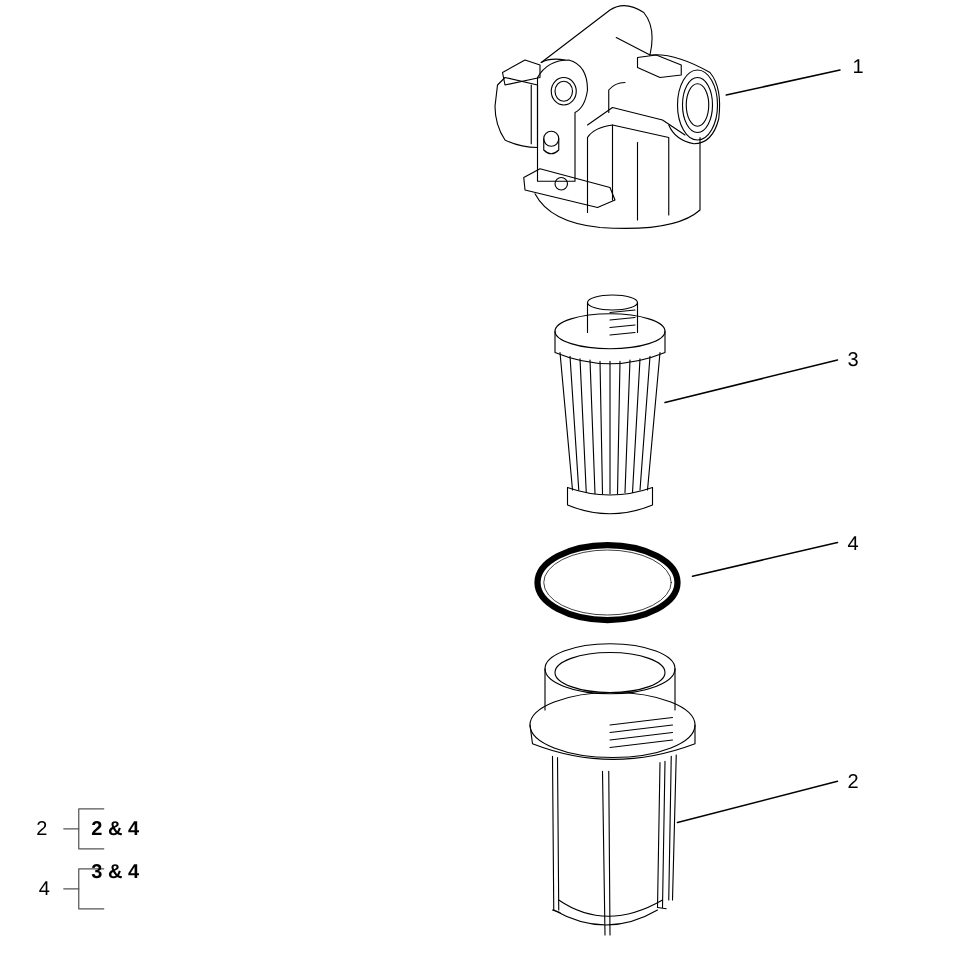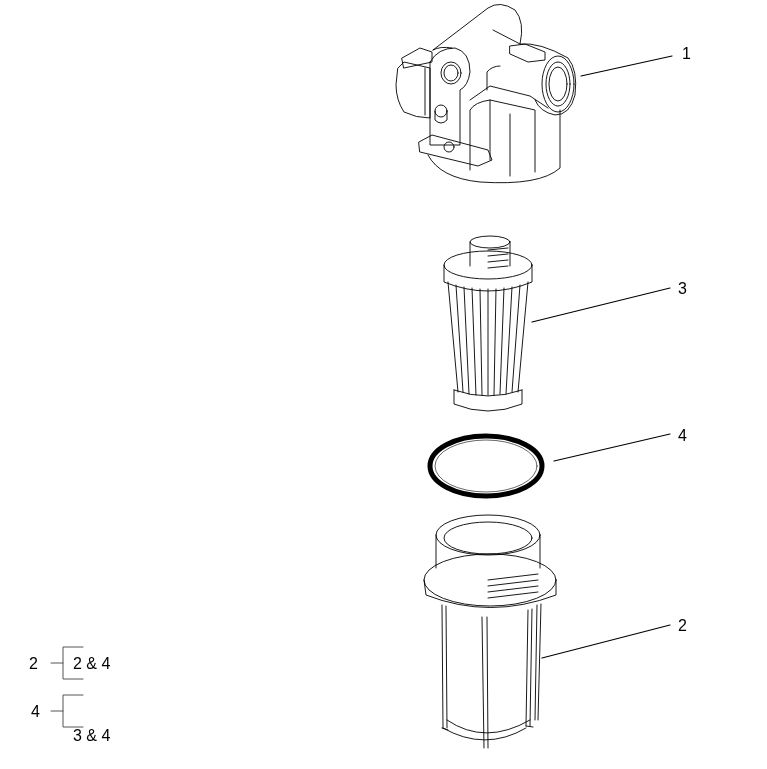--- a/index.html
+++ b/index.html
@@ -109,16 +109,16 @@
   </g>
 </svg>
 
 <div class="callout-num" style="left:682px; top:46px;">1</div>
 <div class="callout-num" style="left:678px; top:281px;">3</div>
 <div class="callout-num" style="left:678px; top:428px;">4</div>
 <div class="callout-num" style="left:678px; top:618px;">2</div>
 
 <div>
   <div class="legend-text" style="left:29px; top:656px;">2</div>
-  <div class="legend-text" style="left:73px; top:656px;">2 &amp; 4</div>
+  <div class="legend-text" style="left:73px; top:656px;font-weight:bold;">2 &amp; 4</div>
   <div class="legend-text" style="left:31px; top:704px;">4</div>
-  <div class="legend-text" style="left:73px; top:728px;">3 &amp; 4</div>
+  <div class="legend-text" style="left:73px; top:690px;font-weight:bold;">3 &amp; 4</div>
 </div>
 
 </body></html>

